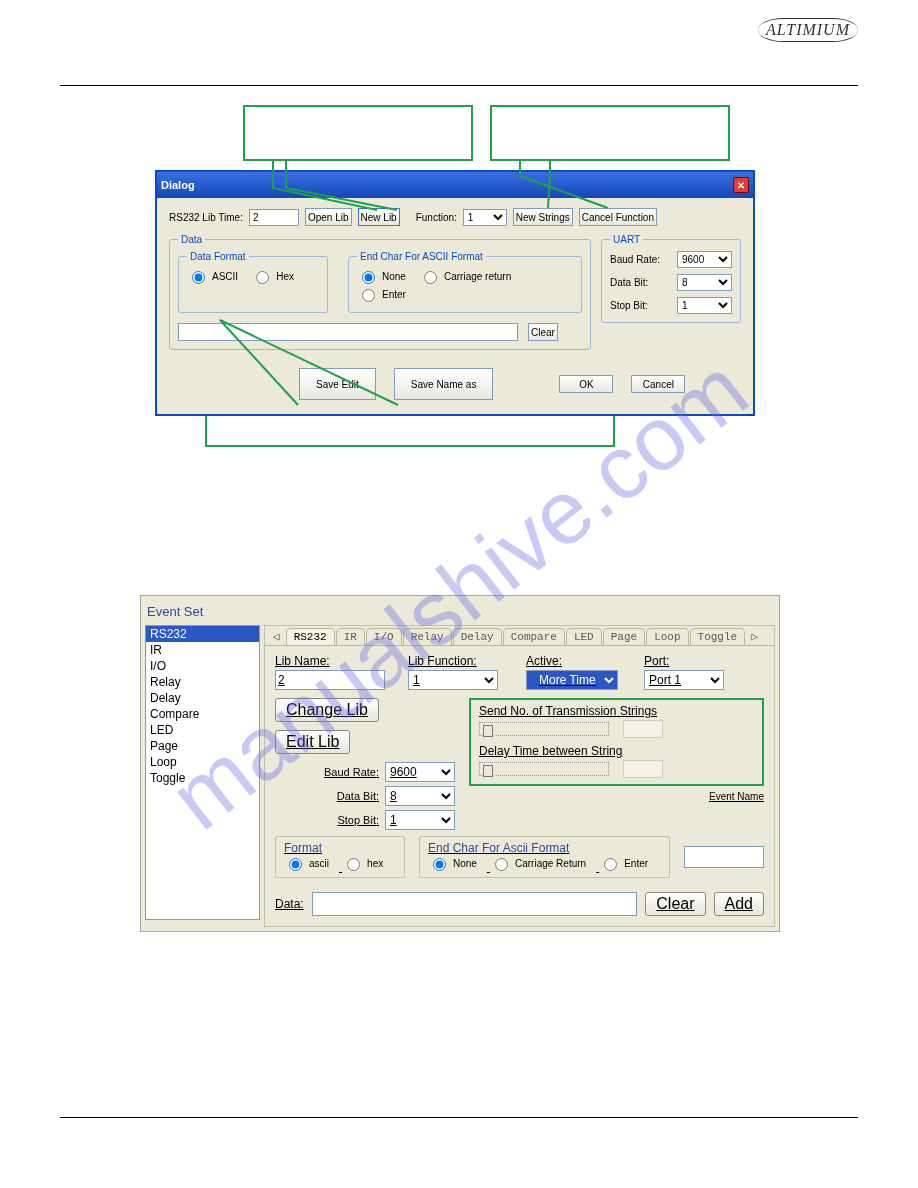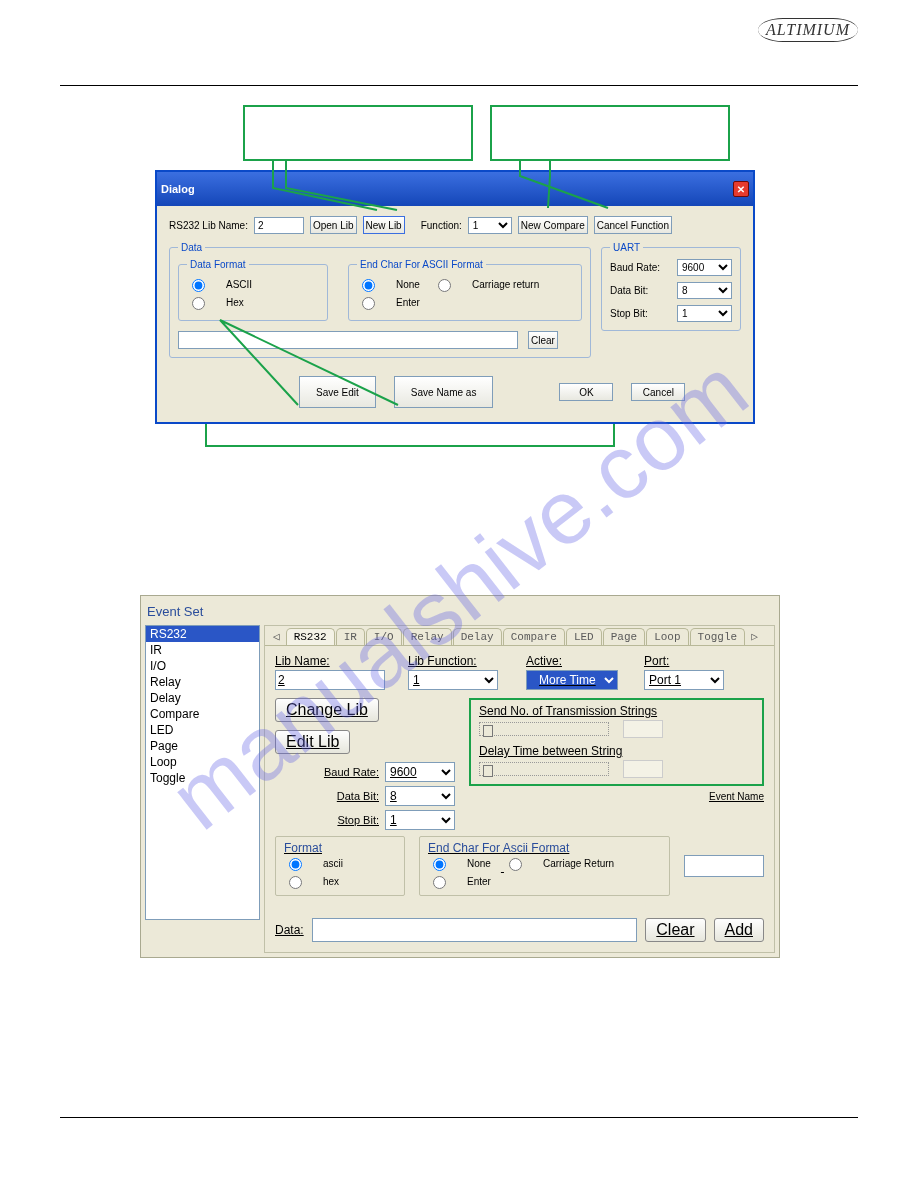--- a/index.html
+++ b/index.html
@@ -62,21 +62,21 @@
   
   .win {
     position: absolute;
     left: 155px;
     top: 170px;
     width: 600px;
     border: 2px solid #0a49c8;
     background: #ece9d8;
   }
   .titlebar {
-    height: 34px;
+    height: 26px;
     background: linear-gradient(to bottom,#3b6fe0,#1446b8);
     color: #fff;
     font-weight: bold;
     font-size: 11px;
     display: flex;
     align-items: center;
     padding: 0 4px;
     justify-content: space-between;
   }
   .closebtn {
@@ -116,21 +116,21 @@
     height:17px;
     font-size:10px;
   }
   fieldset {
     border:1px solid #a0b8d8;
     border-radius:3px;
     padding:6px 8px 8px 8px;
     margin:0;
   }
   legend { color:#0a49c8; font-size:10px; padding:0 3px; }
-  .radio { display:inline-flex; align-items:center; gap:18px; font-size:10px; margin-right:10px;justify-content:flex-end; }
+  .radio { display:inline-flex; align-items:center; gap:4px; font-size:10px; margin-right:10px;justify-content:flex-end; }
   .bigtxt {
     width: 340px; height:18px;
     border:1px solid #7f9db9; background:#fff;
   }
 
   
   .callout {
     position:absolute;
     border:2px solid #1ba24a;
     background:#fff;
@@ -255,27 +255,27 @@
     <polyline points="298,405 220,320 398,405" fill="none" stroke="#1ba24a" stroke-width="2"></polyline>
   </svg>
 
   <div class="win">
     <div class="titlebar">
       <span>Dialog</span>
       <div class="closebtn">✕</div>
     </div>
     <div class="dlgbody">
       <div class="row" style="gap:6px; margin-bottom:8px;">
-        <span class="lbl">RS232 Lib Name:</span>
+        <span class="lbl">RS232 Lib Time:</span>
         <input class="inp" style="width: 50px;" value="2">
         <button class="btn">Open Lib</button>
         <button class="btn" style="border:1px solid #3b6fe0">New Lib</button>
         <span class="lbl" style="margin-left:10px">Function:</span>
         <select class="sel" style="width:44px"><option>1</option></select>
-        <button class="btn">New Compare</button>
+        <button class="btn">New Strings</button>
         <button class="btn">Cancel Function</button>
       </div>
 
       <div style="display:flex; gap:10px; align-items:flex-start;">
         <fieldset style="flex:1;">
           <legend>Data</legend>
           <div style="display:flex; gap:20px;">
             <fieldset style="flex:0 0 150px;">
               <legend>Data Format</legend>
               <label class="radio">
@@ -448,21 +448,21 @@
                   <span>Carriage Return</span>
                 </label>
               <label class="radio">
                   <input type="radio" style="">
                   <span>Enter</span>
                 </label>
             </div>
             <input class="inp2" style="width: 80px; height: 22px;">
           </div>
 
-          <div class="row" style="margin-top:22px; gap:8px;">
+          <div class="row" style="margin-top:14px; gap:8px;">
             <span style="font-size:12px;">Data:</span>
             <input class="inp2" style="flex: 1 1 0%; height: 24px;">
             <button class="btn2">Clear</button>
             <button class="btn2">Add</button>
           </div>
         </div>
       </div>
     </div>
   </div>
 

